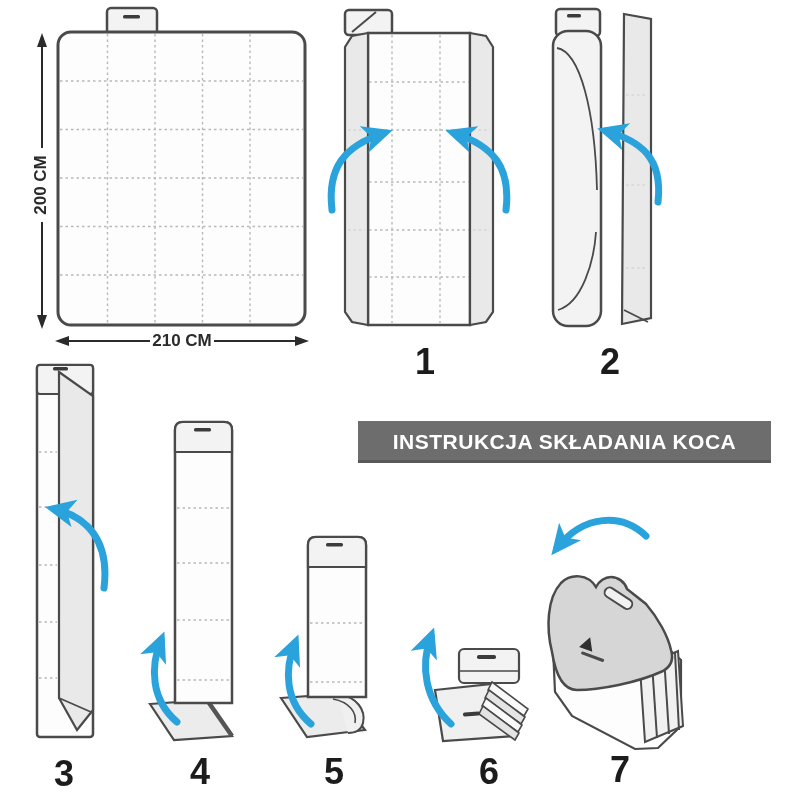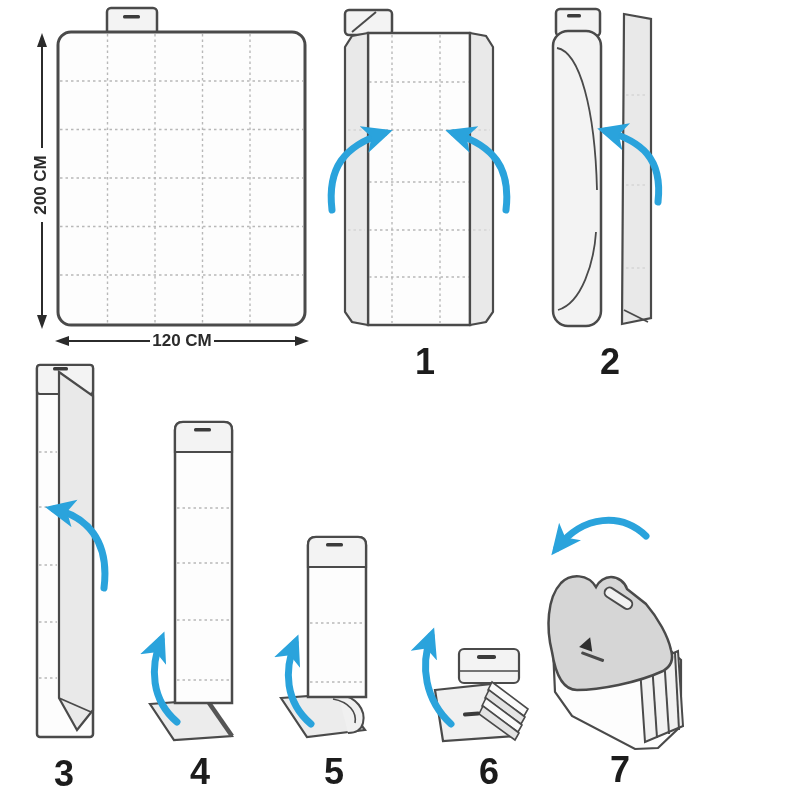--- a/index.html
+++ b/index.html
@@ -193,24 +193,25 @@
              C637,683 599,690 577,690 C561,690 555,671 552,652 Z" fill="#d6d6d6" stroke="#4a4a4a" stroke-width="2.5"></path>
     <rect x="603" y="593" width="31" height="10" rx="5" transform="rotate(33 618 598)" fill="#f2f2f2" stroke="#4a4a4a" stroke-width="2"></rect>
     <g transform="rotate(20 588 646)">
       <polygon points="580,650 587,637 594,650" fill="#2f2f2f"></polygon>
       <rect x="584" y="653" width="24" height="3" rx="1" fill="#4a4a4a"></rect>
     </g>
   </g>
 </svg>
 
 <div class="label dim-v-label" style="left:41px;top:185px;">200 CM</div>
-<div class="label dim-h-label" style="left:182px;top:341px;">120 CM</div>
+<div class="label dim-h-label" style="left:182px;top:341px;">210 CM</div>
 
 <div class="step-num" style="left:425px;top:362px;">1</div>
 <div class="step-num" style="left:610px;top:362px;">2</div>
 <div class="step-num" style="left:64px;top:774px;">3</div>
 <div class="step-num" style="left:200px;top:772px;">4</div>
 <div class="step-num" style="left:334px;top:772px;">5</div>
 <div class="step-num" style="left:489px;top:772px;">6</div>
 <div class="step-num" style="left:620px;top:770px;">7</div>
 
+<div class="banner">INSTRUKCJA SKŁADANIA KOCA</div>
 
 </div>
 
 </body></html>

